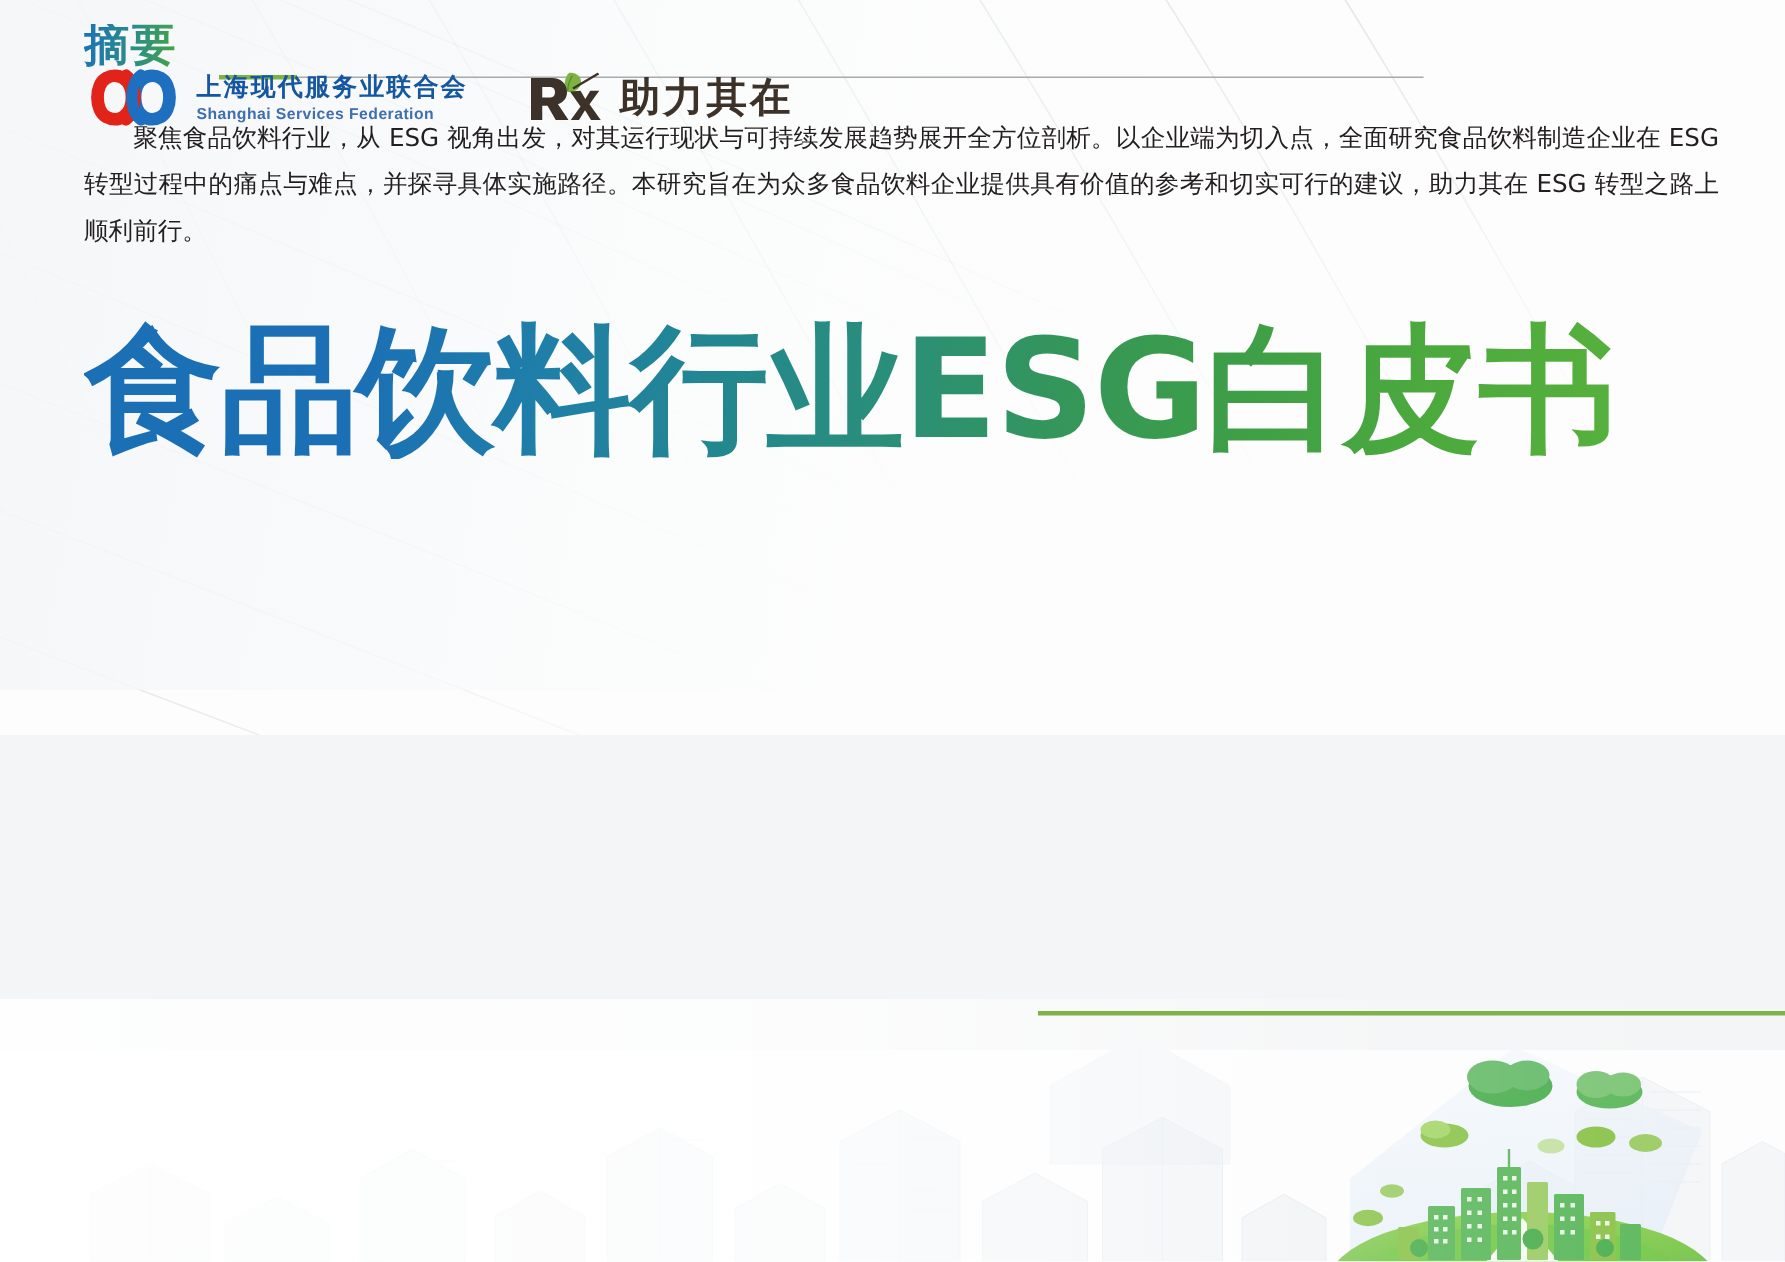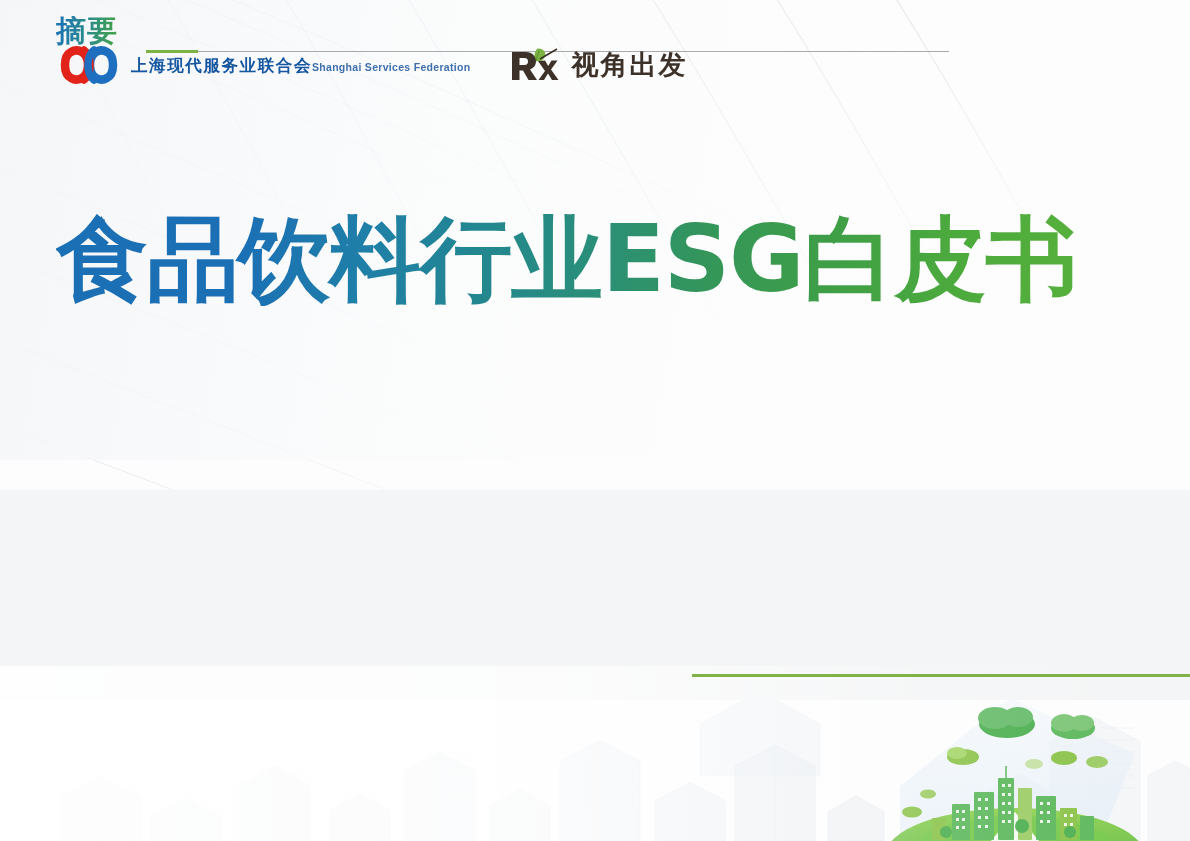--- a/index.html
+++ b/index.html
@@ -30,21 +30,21 @@
   }
 
   
   .header {
     position:absolute; left:58px; top:44px;
     display:flex; align-items:center; gap:40px;
     z-index:5;
   }
   .logo-ssf { display:flex; align-items:center; gap:11px; }
   .ssf-mark { width:62px; height:42px; flex:0 0 auto; }
-  .ssf-words { display:flex; flex-direction:row; line-height:1; padding-top:1px; }
+  .ssf-words { display:flex; flex-direction:column; line-height:1; padding-top:1px; }
   .ssf-cn {
     font-size:16.5px; font-weight:bold; color:#1456a0;
     letter-spacing:1.6px; white-space:nowrap;
   }
   .ssf-en {
     font-size:10.5px; color:#3f6fae; letter-spacing:0.3px;
     margin-top:5px; white-space:nowrap; font-weight:bold;
   }
   .logo-rx { display:flex; align-items:center; gap:9px; }
   .rx-mark { width:52px; height:36px; flex:0 0 auto; }
@@ -178,38 +178,39 @@
     </div>
 
     <div class="logo-rx">
       <svg class="rx-mark" viewBox="0 0 52 36">
         <path d="M27.5 1.5 C 33 1, 36.5 5, 35 9.5 C 33.5 14, 28 15.5, 24.5 13.5 C 24 9, 24.5 4, 27.5 1.5 Z" fill="#7cb342"></path>
         <path d="M29.5 3.5 C 27.5 7, 26.5 10.5, 26.5 13.5" stroke="#558b2f" stroke-width="0.9" fill="none"></path>
         <path d="M2 5 L 2 33 L 9.5 33 L 9.5 23.5 L 13 23.5 L 18.5 33 L 27 33 L 20 22.5 C 24 21, 26 18, 26 14.5 C 26 9, 22 5 16 5 Z M 9.5 11 L 14.5 11 C 17 11 18 12.5 18 14.5 C 18 16.5 17 18 14.5 18 L 9.5 18 Z" fill="#3d3229"></path>
         <path d="M28 14 L 35 24 L 28.5 33 L 34 33 L 38 26.5 L 42 33 L 48.5 33 L 41 22.5 L 47.5 13.5 L 41.5 13.5 L 38.2 19 L 35 13.5 Z" fill="#3d3229"></path>
         <path d="M30 12 L 47 2" stroke="#3d3229" stroke-width="1.6" fill="none"></path>
       </svg>
-      <span class="rx-cn">视角出发</span>
+      <span class="rx-cn">助力其在</span>
     </div>
 
   </div>
 
   <div class="title-block">
     <div class="main-title">食品饮料行业ESG白皮书</div>
   </div>
 
   <div class="abstract-band"></div>
   <div class="abstract-inner">
     <div class="abs-head">
       <span class="abs-head-text">摘要</span>
     </div>
     <div class="abs-rule-wrap">
       <div class="abs-rule-green"></div>
       <div class="abs-rule-gray"></div>
     </div>
+    <p class="abstract-body">聚焦食品饮料行业，从 ESG 视角出发，对其运行现状与可持续发展趋势展开全方位剖析。以企业端为切入点，全面研究食品饮料制造企业在 ESG 转型过程中的痛点与难点，并探寻具体实施路径。本研究旨在为众多食品饮料企业提供具有价值的参考和切实可行的建议，助力其在 ESG 转型之路上顺利前行。</p>
   </div>
 
   <div class="green-rule"></div>
 
   <svg class="bottom-art" viewBox="0 0 1190 175" preserveAspectRatio="none">
     <defs>
       <linearGradient id="skyG" x1="0" y1="0" x2="0" y2="1">
         <stop offset="0%" stop-color="#eef4fb"></stop>
           <stop offset="100%" stop-color="#dce9f6"></stop>
       </linearGradient>

